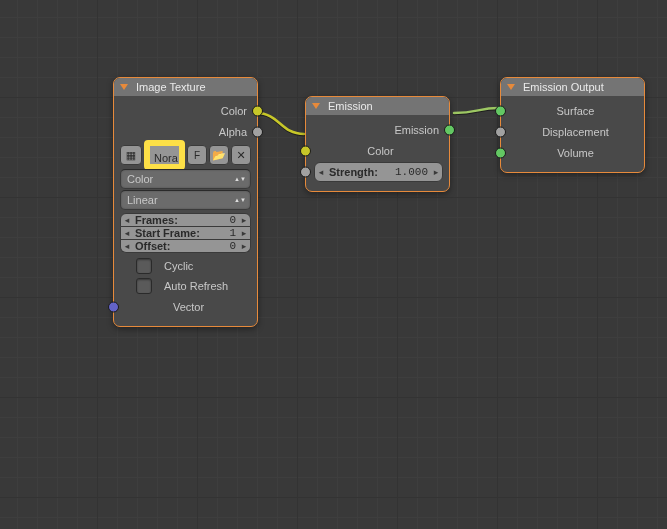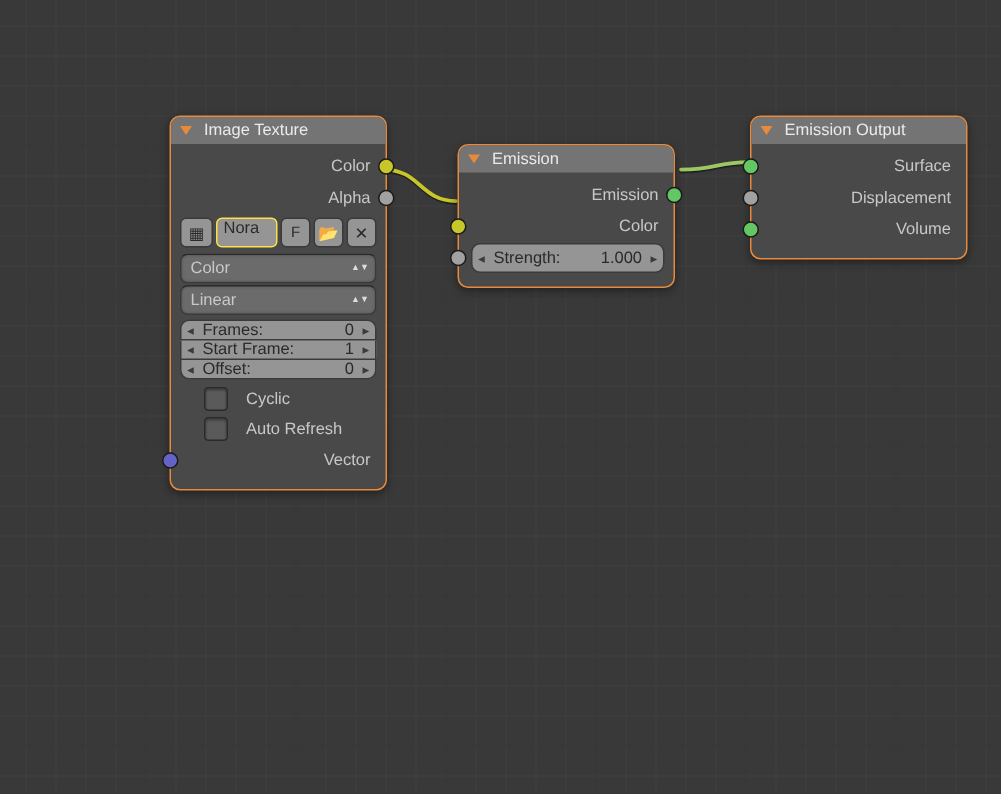--- a/index.html
+++ b/index.html
@@ -58,21 +58,21 @@
     margin-right:8px;
   }
   .node-body { padding:4px 6px 8px 6px; }
   .row {
     position:relative;
     display:flex; align-items:center;
     height:20px;
     margin:1px 0;
   }
   .row.right { justify-content:flex-end; }
-  .row.left  { justify-content:flex-end; }
+  .row.left  { justify-content:center; }
   .socket {
     position:absolute;
     width:9px; height:9px;
     border-radius:50%;
     border:1px solid #1a1a1a;
     top:50%; transform:translateY(-50%);
   }
   .socket.out { right:-12px; }
   .socket.in  { left:-12px; }
   .sock-color   { background: var(--sock-color); }
@@ -105,42 +105,42 @@
     background: var(--field-bg);
     border-radius:6px;
     border:1px solid #3a3a3a;
     height:18px;
     color:#2a2a2a;
     padding:0;
   }
   .num-field .btn-lr {
     width:12px; text-align:center; color:#3a3a3a; font-size:9px;
   }
-  .num-field .nf-label { flex:1; padding-left:2px; }
-  .num-field .nf-value { padding-right:2px; }
+  .num-field .nf-label { flex:1; padding-left:2px;font-weight:bold; }
+  .num-field .nf-value { padding-right:2px;font-family:Liberation Mono, monospace; }
   .browse-row {
     display:flex; gap:2px; align-items:center;
     height:20px; margin:3px 0 4px 0;
   }
   .browse-btn, .square-btn {
     background: var(--field-bg);
     border-radius:4px;
     border:1px solid #3a3a3a;
     height:18px;
     display:flex; align-items:center; justify-content:center;
     color:#2a2a2a;
   }
   .browse-btn { width:20px; }
   .name-field {
     flex:1;
     background: var(--field-bg);
     border-radius:4px;
-    border:1px solid #fde047;
+    border:6px solid #fde047;
     height:18px;
-    display:flex; align-items:flex-start;
+    display:flex; align-items:flex-end;
     padding:0 4px;
     color:#2a2a2a;
     overflow:hidden;
     min-width:0;
   }
   .square-btn { width:18px; font-size:10px; }
   .checkbox-row {
     display:flex; align-items:center; gap:8px;
     height:20px;
     margin-left:16px;

